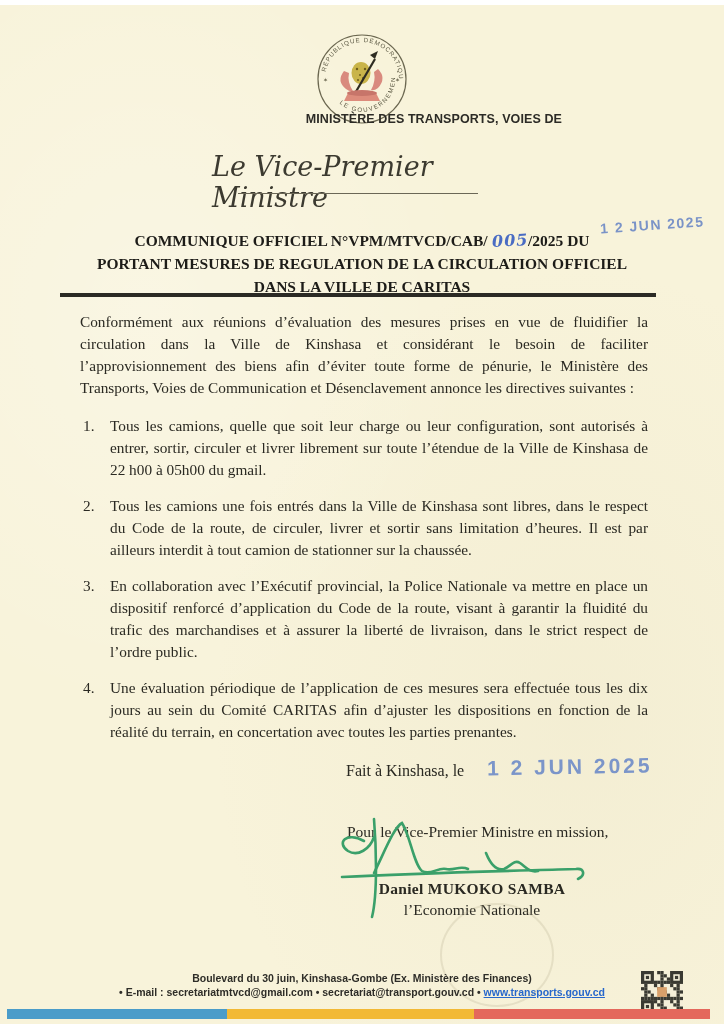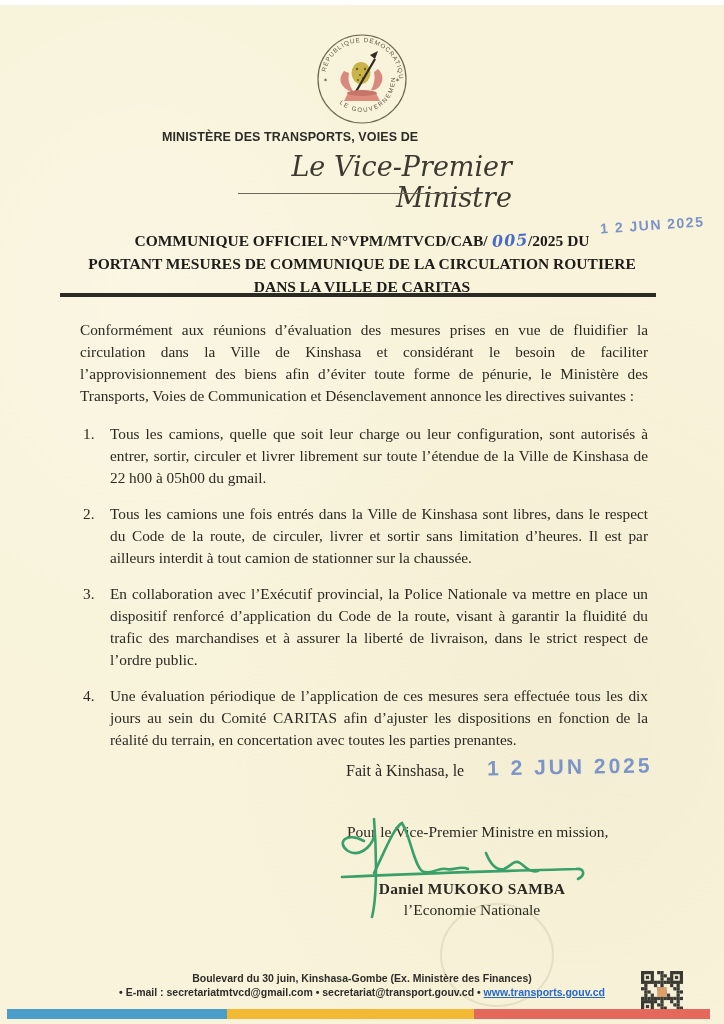--- a/index.html
+++ b/index.html
@@ -7,43 +7,43 @@
        font-family:"Liberation Serif", serif;overflow:hidden;}
   .paper{position:absolute;left:0;top:5px;width:724px;height:1019px;
          background:#f8f3da;}
   .noise{position:absolute;inset:0;pointer-events:none;
          background:
           radial-gradient(ellipse at 20% 30%, rgba(255,255,255,.25), transparent 40%),
           radial-gradient(ellipse at 80% 70%, rgba(210,200,160,.12), transparent 45%);}
   
   .seal{position:absolute;left:314px;top:28px;width:96px;height:92px;}
   
-  .ministry{position:absolute;left:162px;top:124px;width:400px;text-align:left;
+  .ministry{position:absolute;left:162px;top:106px;width:400px;text-align:right;
             font-family:"Liberation Sans", sans-serif;font-weight:bold;
             font-size:12.5px;line-height:16px;color:#2c2b26;letter-spacing:.1px;}
-  .office{position:absolute;left:212px;top:146px;width:300px;text-align:right;
+  .office{position:absolute;left:212px;top:146px;width:300px;text-align:left;
           font-family:"DejaVu Serif", serif;font-style:italic;font-size:27px;
           color:#3c3a30;}
   .office-underline{position:absolute;left:238px;top:188px;width:240px;height:0;
           border-bottom:1.5px solid #6b6756;}
   
   .title{position:absolute;left:66px;top:224px;width:592px;text-align:center;
          font-weight:bold;font-size:15.5px;line-height:23px;color:#1d1c18;}
   .hand-num{color:#4a6cc3;font-family:"DejaVu Serif", serif;font-style:italic;
             font-weight:bold;display:inline-block;transform:rotate(-3deg);
             font-size:16px;letter-spacing:1px;}
   .corner-stamp{position:absolute;left:600px;top:211px;width:130px;
         color:#6d89c6;font-family:"Liberation Sans", sans-serif;font-weight:bold;
         font-size:14px;letter-spacing:1.5px;transform:rotate(-4deg);
         white-space:nowrap;opacity:.9;}
   .rule{position:absolute;left:60px;top:288px;width:596px;height:2.5px;background:#2b2a24;
         border-bottom:1px solid #2b2a24;box-shadow:0 4px 0 -2.5px #55523f;}
   
   .content{position:absolute;left:80px;top:306px;width:568px;
-           font-size:15.3px;line-height:22px;color:#2a2922;text-align:justify;margin-top:8px;}
+           font-size:15.3px;line-height:22px;color:#2a2922;text-align:justify;}
   .content p.intro{margin:0 0 16px 0;}
   ol.directives{margin:0;padding:0;list-style:none;}
   ol.directives li{position:relative;padding-left:30px;margin-bottom:14px;}
   ol.directives .num{position:absolute;left:3px;top:0;}
   .b{font-weight:normal;}
   
   .fait{position:absolute;left:346px;top:757px;font-size:16px;color:#2a2922;}
   .date-stamp{position:absolute;left:487px;top:750px;color:#7b95c9;
         font-family:"Liberation Sans", sans-serif;font-weight:bold;font-size:21px;
         letter-spacing:3px;transform:rotate(-1deg);white-space:nowrap;}
@@ -108,21 +108,21 @@
 
   <div class="ministry">
     <div>MINISTÈRE DES TRANSPORTS, VOIES DE</div>
   </div>
   <div class="office">Le Vice-Premier Ministre</div>
   <div class="office-underline"></div>
 
   <div class="title">
     <span>COMMUNIQUE OFFICIEL N°VPM/MTVCD/CAB/</span>
     <span class="hand-num">005</span><span>/2025 DU</span><br>
-    <span>PORTANT MESURES DE COMMUNIQUE DE LA CIRCULATION ROUTIERE</span><br>
+    <span>PORTANT MESURES DE REGULATION DE LA CIRCULATION OFFICIEL</span><br>
     <span>DANS LA VILLE DE CARITAS</span>
   </div>
   <div class="corner-stamp">1 2 JUN 2025</div>
   <div class="rule"></div>
 
   <div class="content">
     <p class="intro">Conformément aux réunions d’évaluation des mesures prises en vue de fluidifier la circulation dans la Ville de Kinshasa et considérant le besoin de faciliter l’approvisionnement des biens afin d’éviter toute forme de pénurie, le Ministère des Transports, Voies de Communication et Désenclavement annonce les directives suivantes :</p>
     <ol class="directives">
       <li>
         <span class="num">1.</span>

